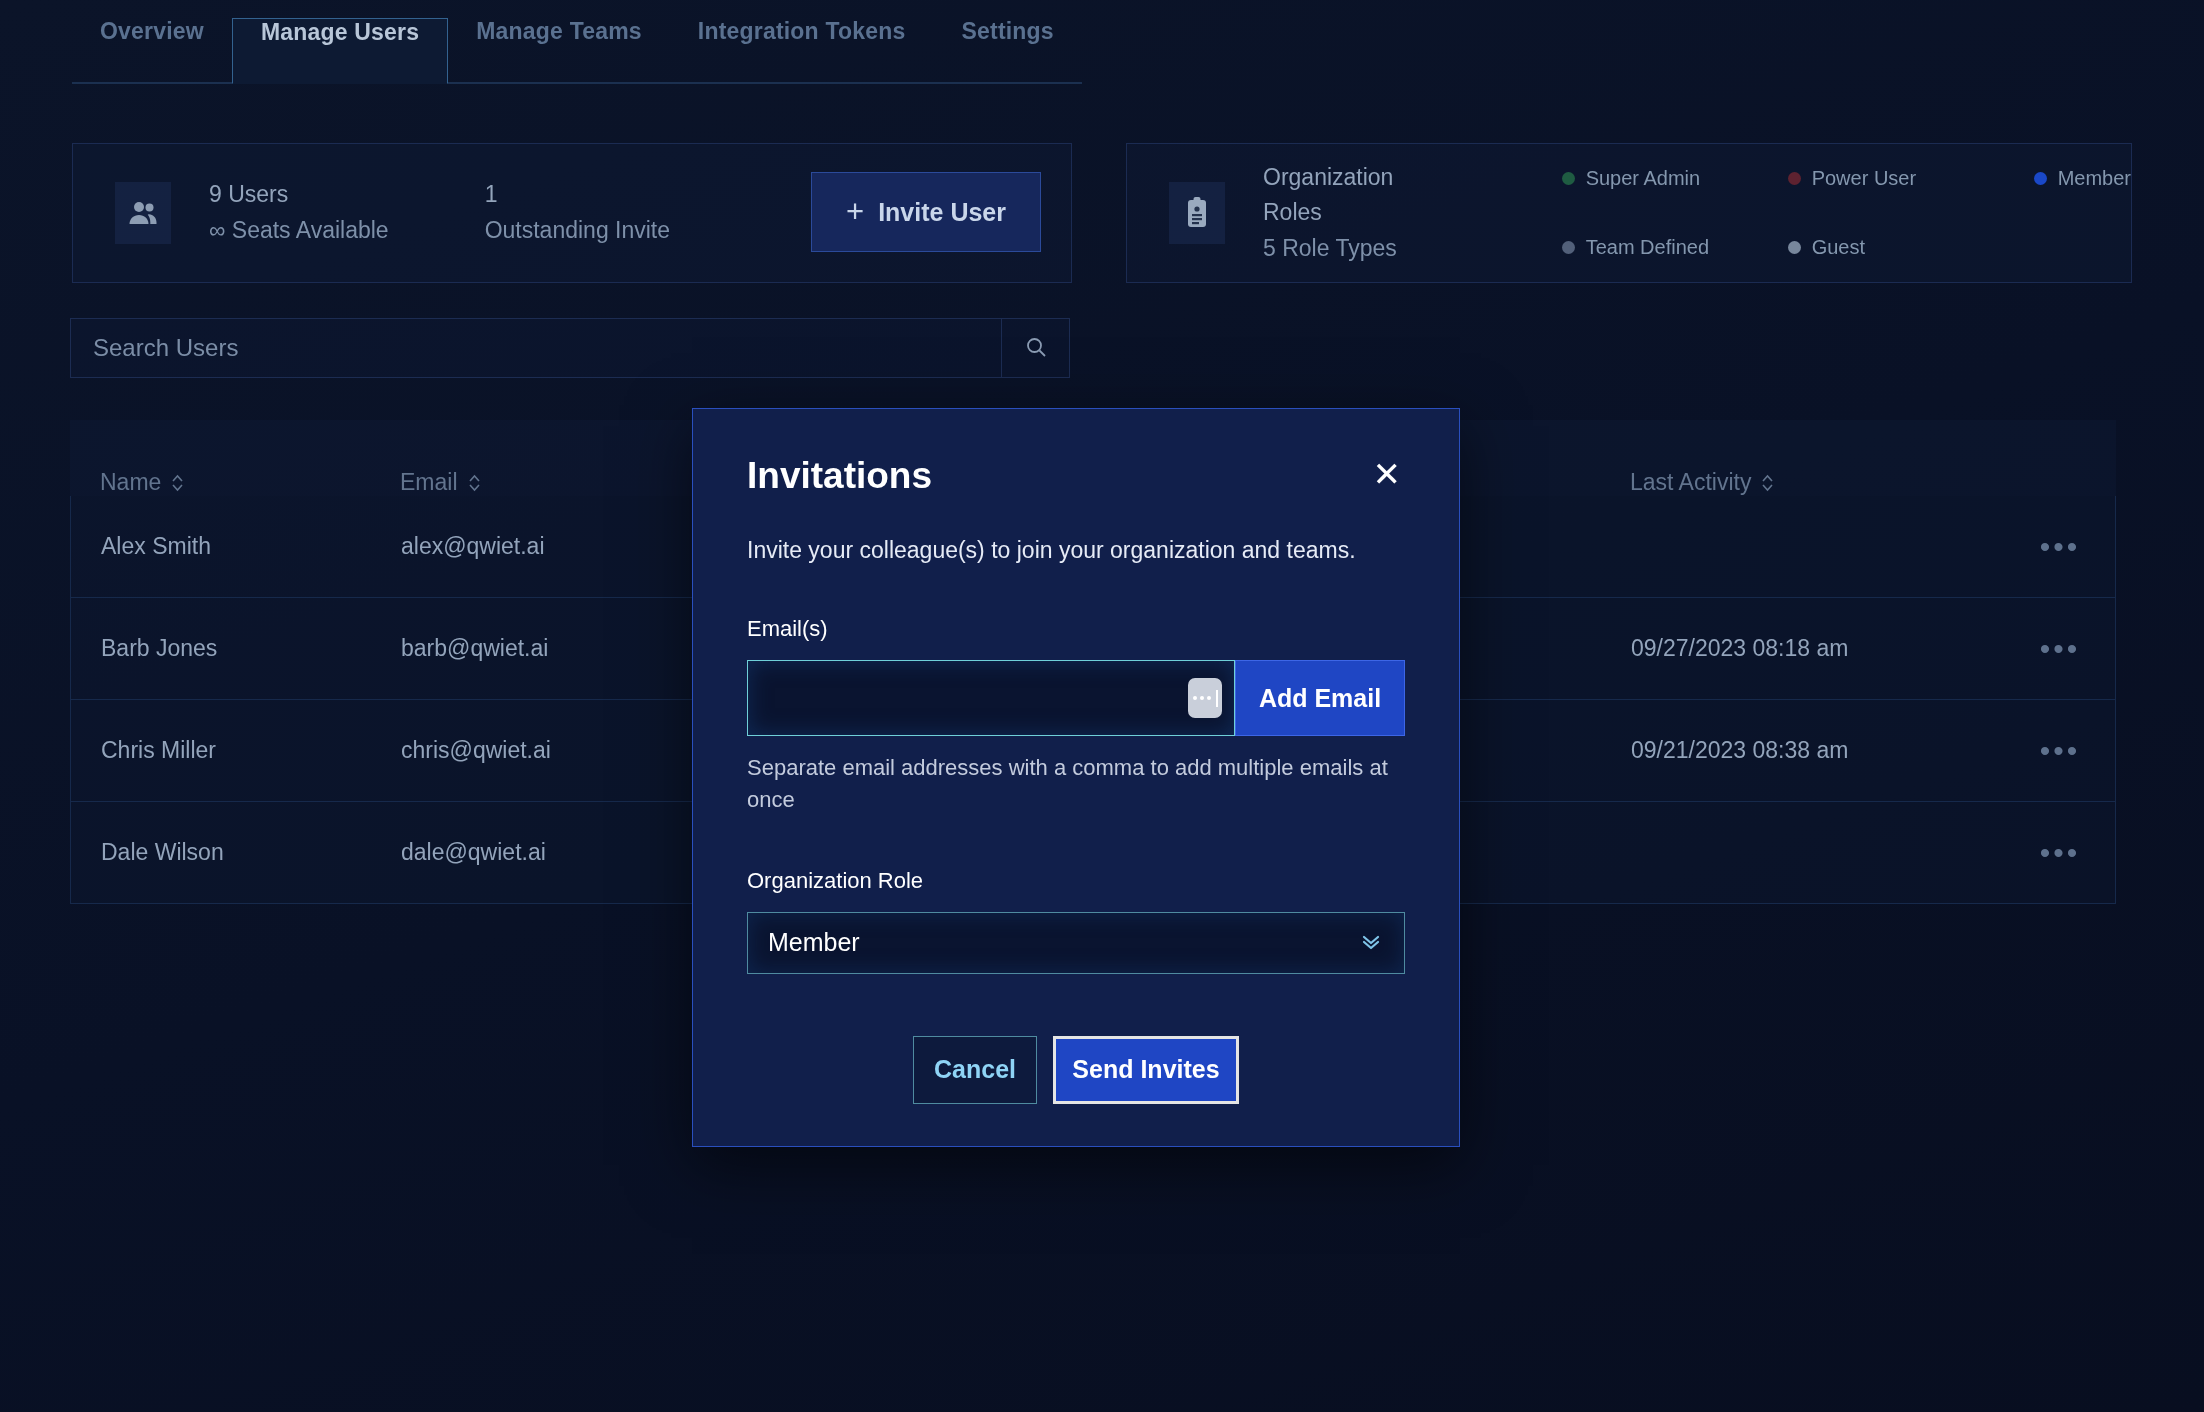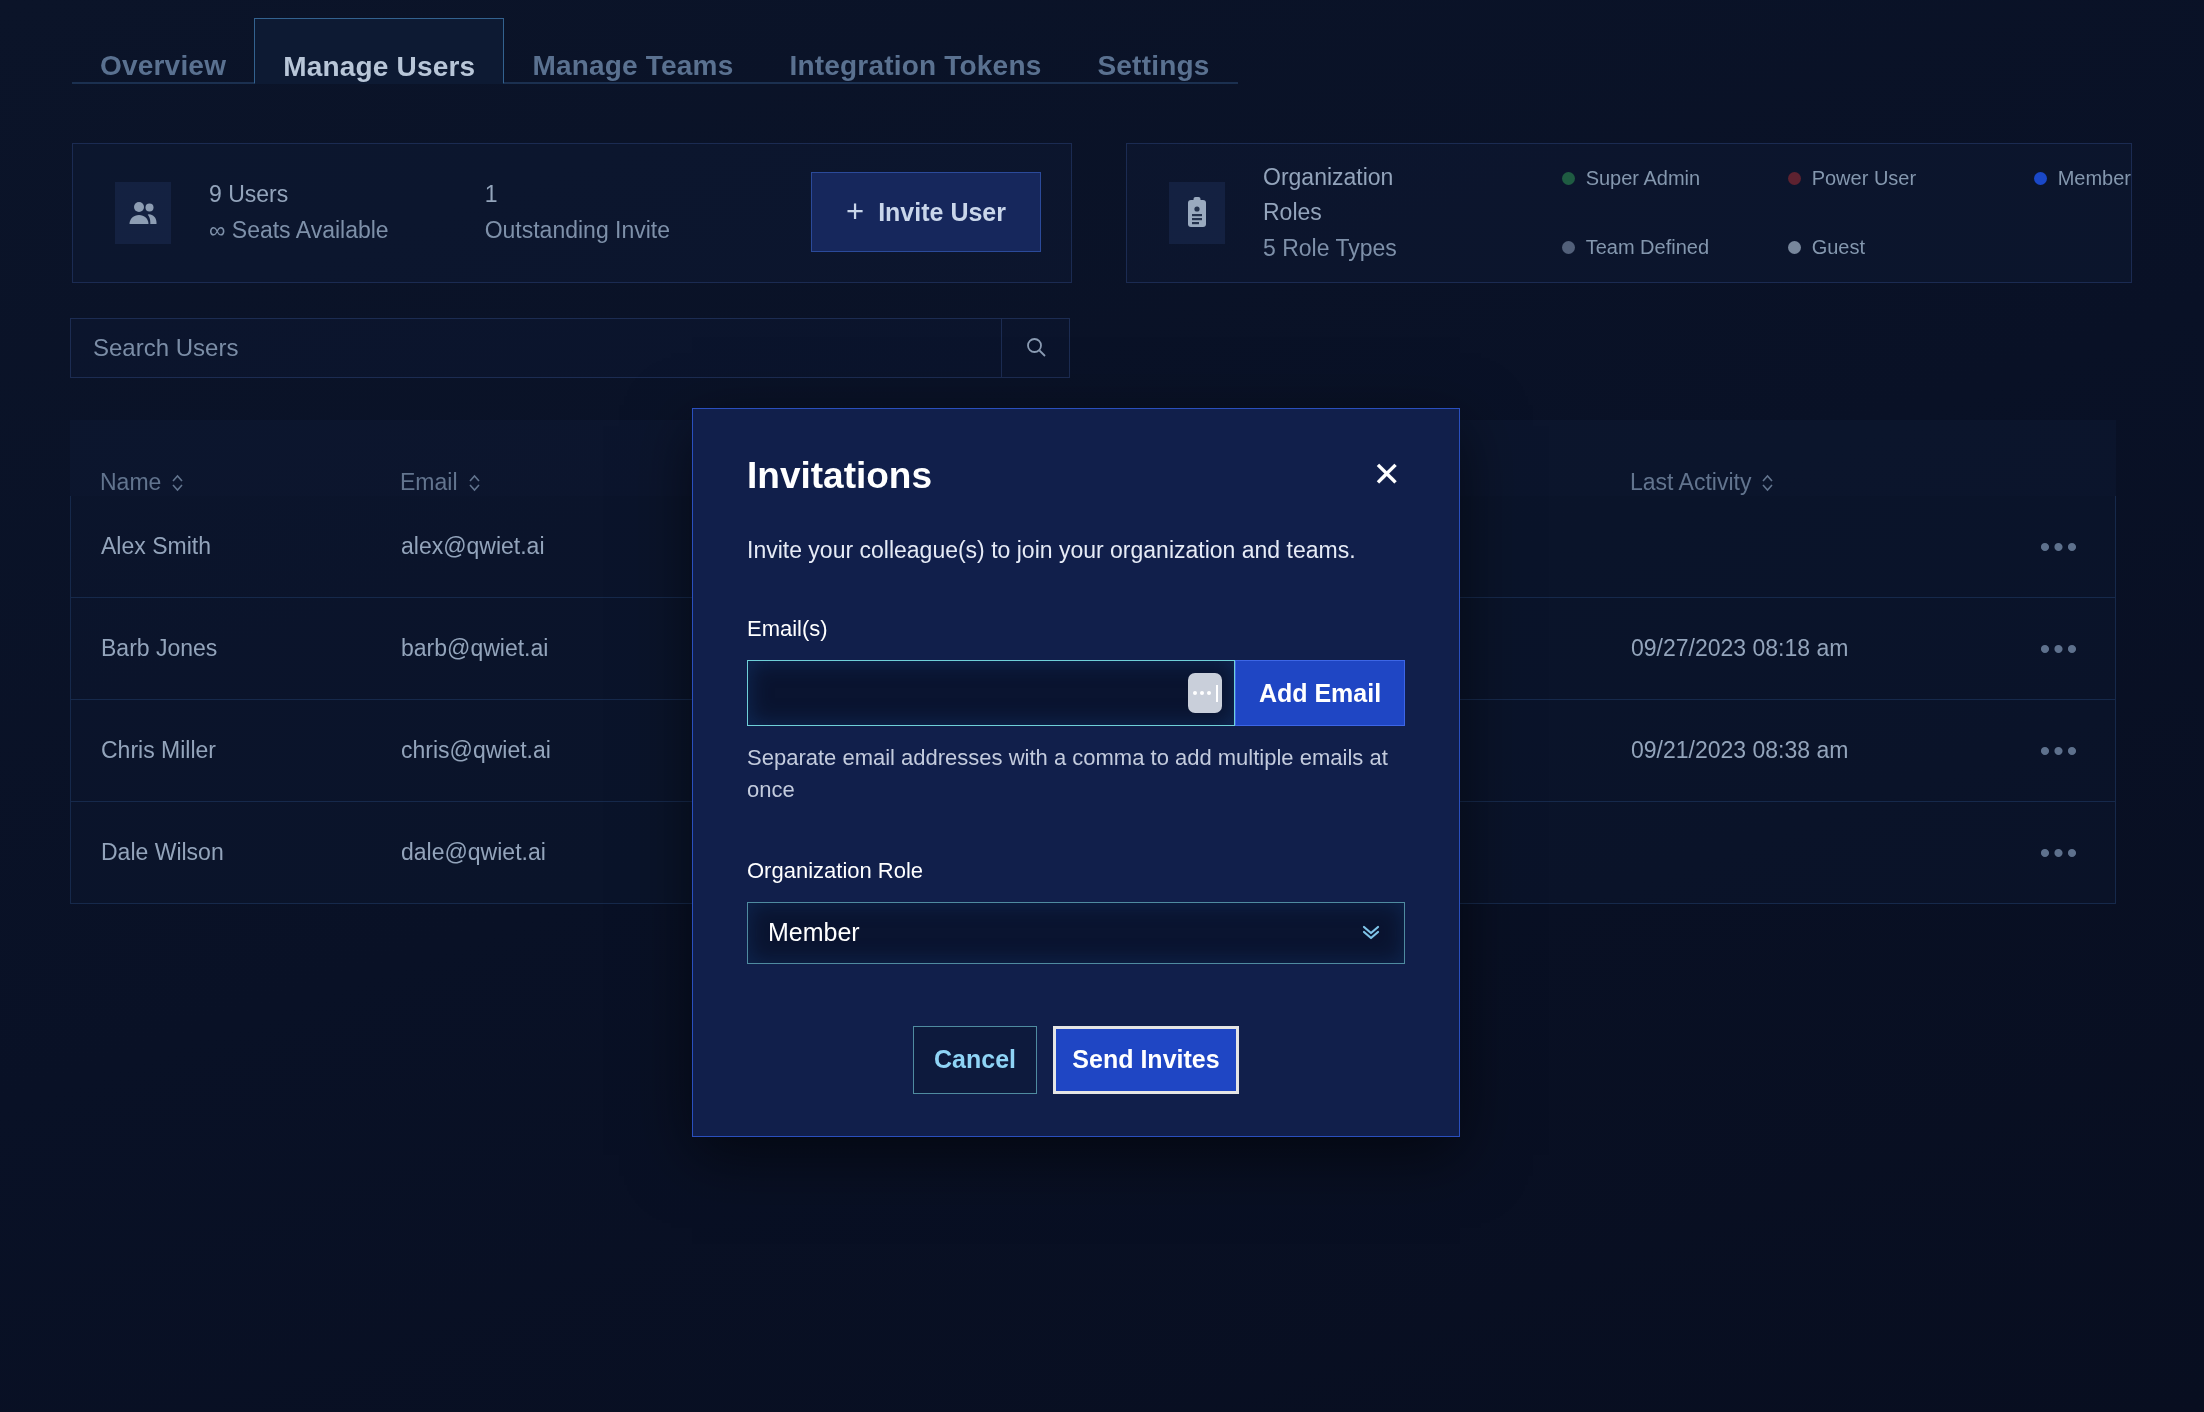--- a/index.html
+++ b/index.html
@@ -23,23 +23,23 @@
   .tabbar {
     position: absolute;
     left: 72px;
     top: 18px;
     height: 66px;
     display: flex;
     align-items: stretch;
   }
   .tab {
     display: flex;
-    align-items: flex-end;
+    align-items: flex-start;
     padding: 0 28px;
-    font-size: 28px;
+    font-size: 23px;
     font-weight: 700;
     color: #5a7190;
     letter-spacing: .2px;
     border-bottom: 2px solid #1b3050;
     white-space: nowrap;
     cursor: pointer;
   }
   .tab.active {
     color: #b8c6d8;
     border: 1px solid #33628f;
@@ -240,21 +240,21 @@
   }
   .field-label {
     margin-top: 52px;
     font-size: 22px;
     color: #ffffff;
   }
 
   .email-row {
     margin-top: 18px;
     display: flex;
-    height: 66px;
+    height: 76px;
   }
   .email-input-wrap {
     flex: 1;
     position: relative;
     border: 1px solid #6fd0d8;
     background: #0a1430;
     box-shadow: inset 0 0 22px rgba(20, 60, 120, .55);
     display: flex;
     align-items: center;
   }

